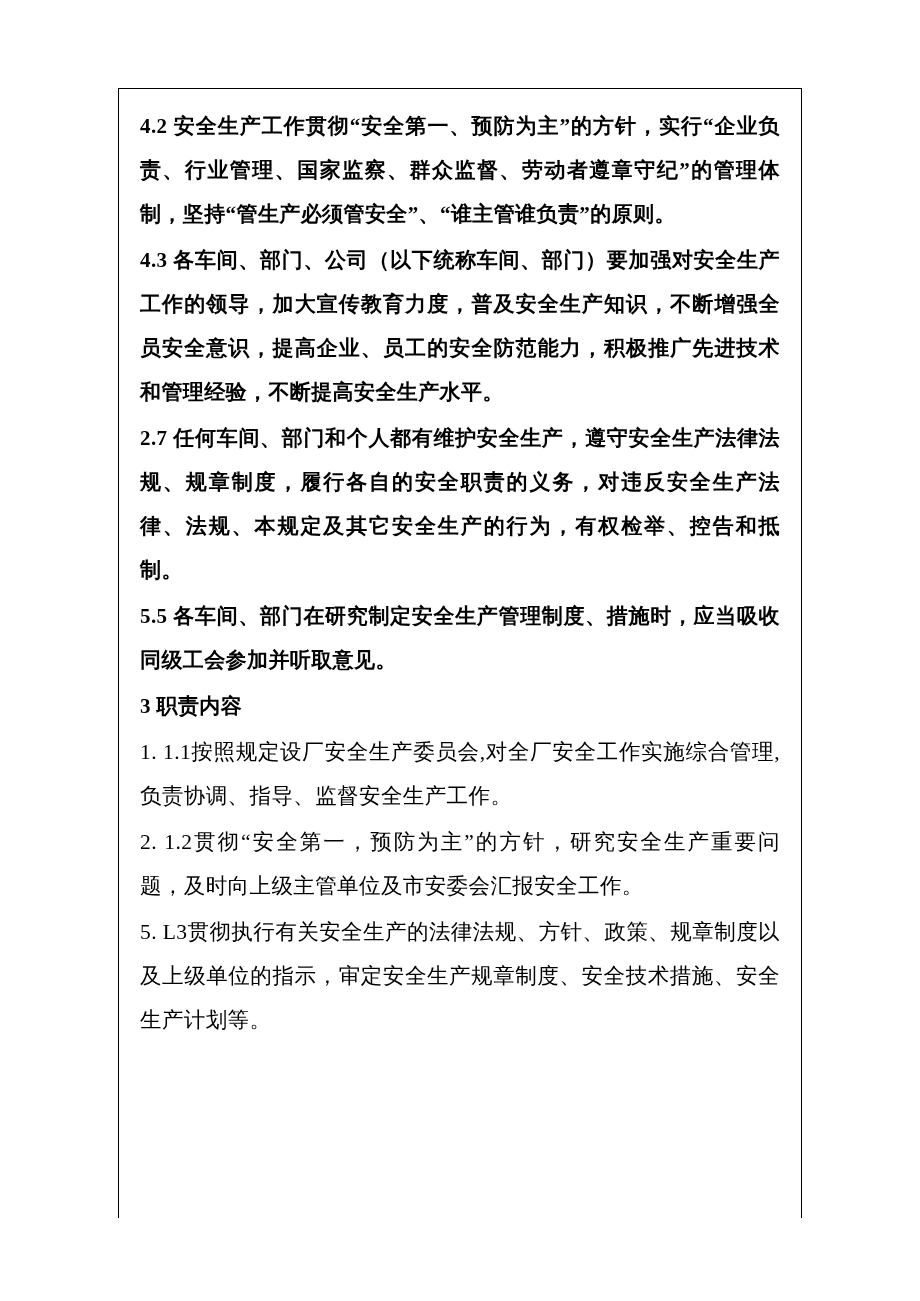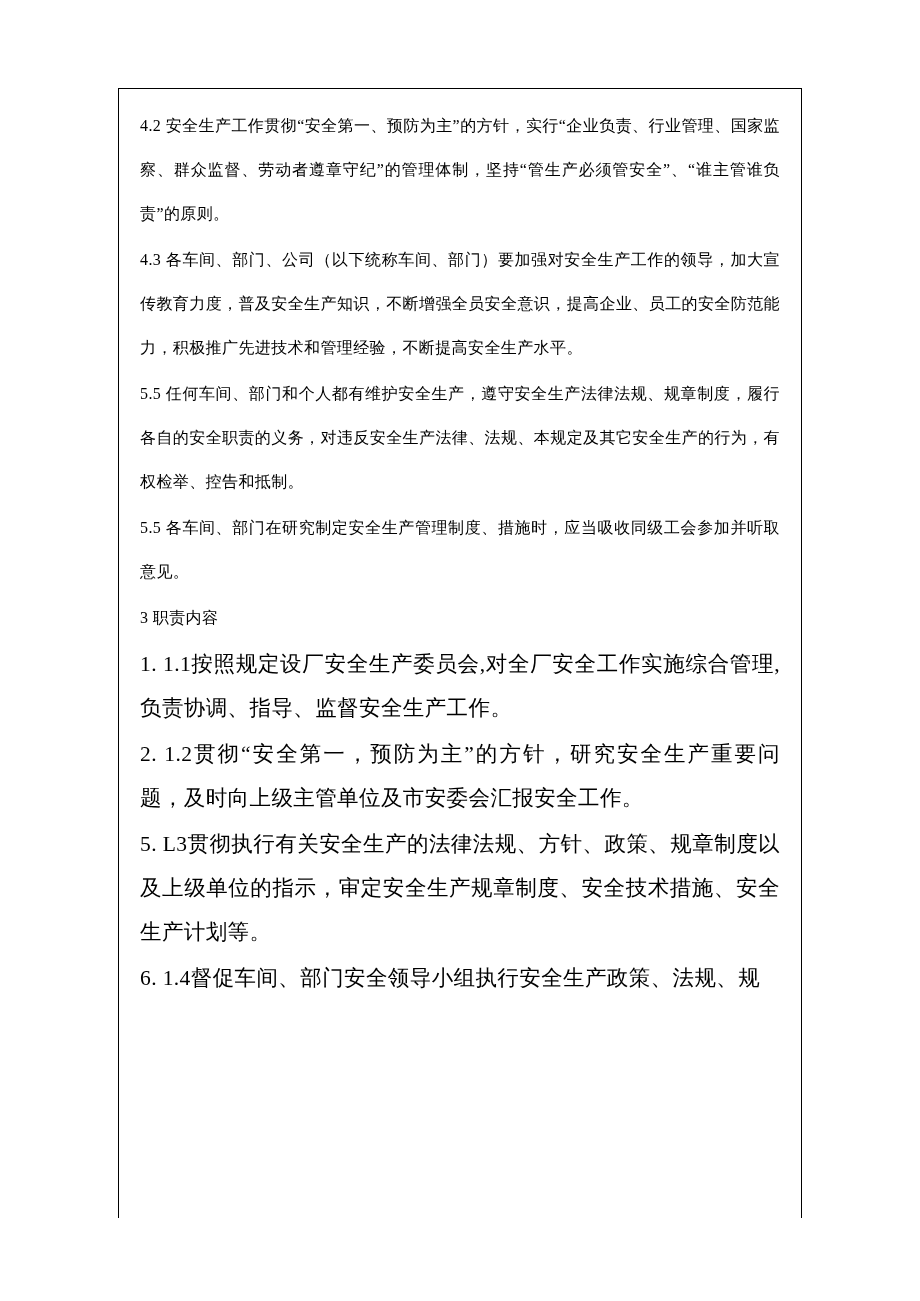--- a/index.html
+++ b/index.html
@@ -36,26 +36,27 @@
   .doc-body {
     position: absolute;
     left: 118px;
     top: 88px;
     width: 684px;
     box-sizing: border-box;
     padding: 16px 22px 0 22px;
   }
   p.para {
     margin: 0 0 2px 0;
-    font-size: 16px;
+    font-size: 21px;
     line-height: 44px;
     text-align: justify;
     text-justify: inter-ideograph;
     letter-spacing: 0.4px;
     font-family: "Liberation Serif", "DejaVu Serif", serif;
+    font-weight: bold;
   }
   p.para.heading {
     margin-top: 2px;
   }
   
   p.listpara {
     margin: 0 0 2px 0;
     font-size: 21.5px;
     line-height: 44px;
     text-align: justify;
@@ -64,21 +65,20 @@
   }
 </style>
 </head>
 <body>
 
 <div class="page">
   <div class="doc-frame"></div>
   <div class="doc-body">
     <p class="para">4.2  安全生产工作贯彻“安全第一、预防为主”的方针，实行“企业负责、行业管理、国家监察、群众监督、劳动者遵章守纪”的管理体制，坚持“管生产必须管安全”、“谁主管谁负责”的原则。</p>
     <p class="para">4.3  各车间、部门、公司（以下统称车间、部门）要加强对安全生产工作的领导，加大宣传教育力度，普及安全生产知识，不断增强全员安全意识，提高企业、员工的安全防范能力，积极推广先进技术和管理经验，不断提高安全生产水平。</p>
-    <p class="para">5.5  任何车间、部门和个人都有维护安全生产，遵守安全生产法律法规、规章制度，履行各自的安全职责的义务，对违反安全生产法律、法规、本规定及其它安全生产的行为，有权检举、控告和抵制。</p>
+    <p class="para">2.7  任何车间、部门和个人都有维护安全生产，遵守安全生产法律法规、规章制度，履行各自的安全职责的义务，对违反安全生产法律、法规、本规定及其它安全生产的行为，有权检举、控告和抵制。</p>
     <p class="para">5.5  各车间、部门在研究制定安全生产管理制度、措施时，应当吸收同级工会参加并听取意见。</p>
     <p class="para heading">3 职责内容</p>
     <p class="listpara">1. 1.1按照规定设厂安全生产委员会,对全厂安全工作实施综合管理,负责协调、指导、监督安全生产工作。</p>
     <p class="listpara">2. 1.2贯彻“安全第一，预防为主”的方针，研究安全生产重要问题，及时向上级主管单位及市安委会汇报安全工作。</p>
     <p class="listpara">5. L3贯彻执行有关安全生产的法律法规、方针、政策、规章制度以及上级单位的指示，审定安全生产规章制度、安全技术措施、安全生产计划等。</p>
-    <p class="listpara">6. 1.4督促车间、部门安全领导小组执行安全生产政策、法规、规</p>
   </div>
 </div>
 
 </body></html>

